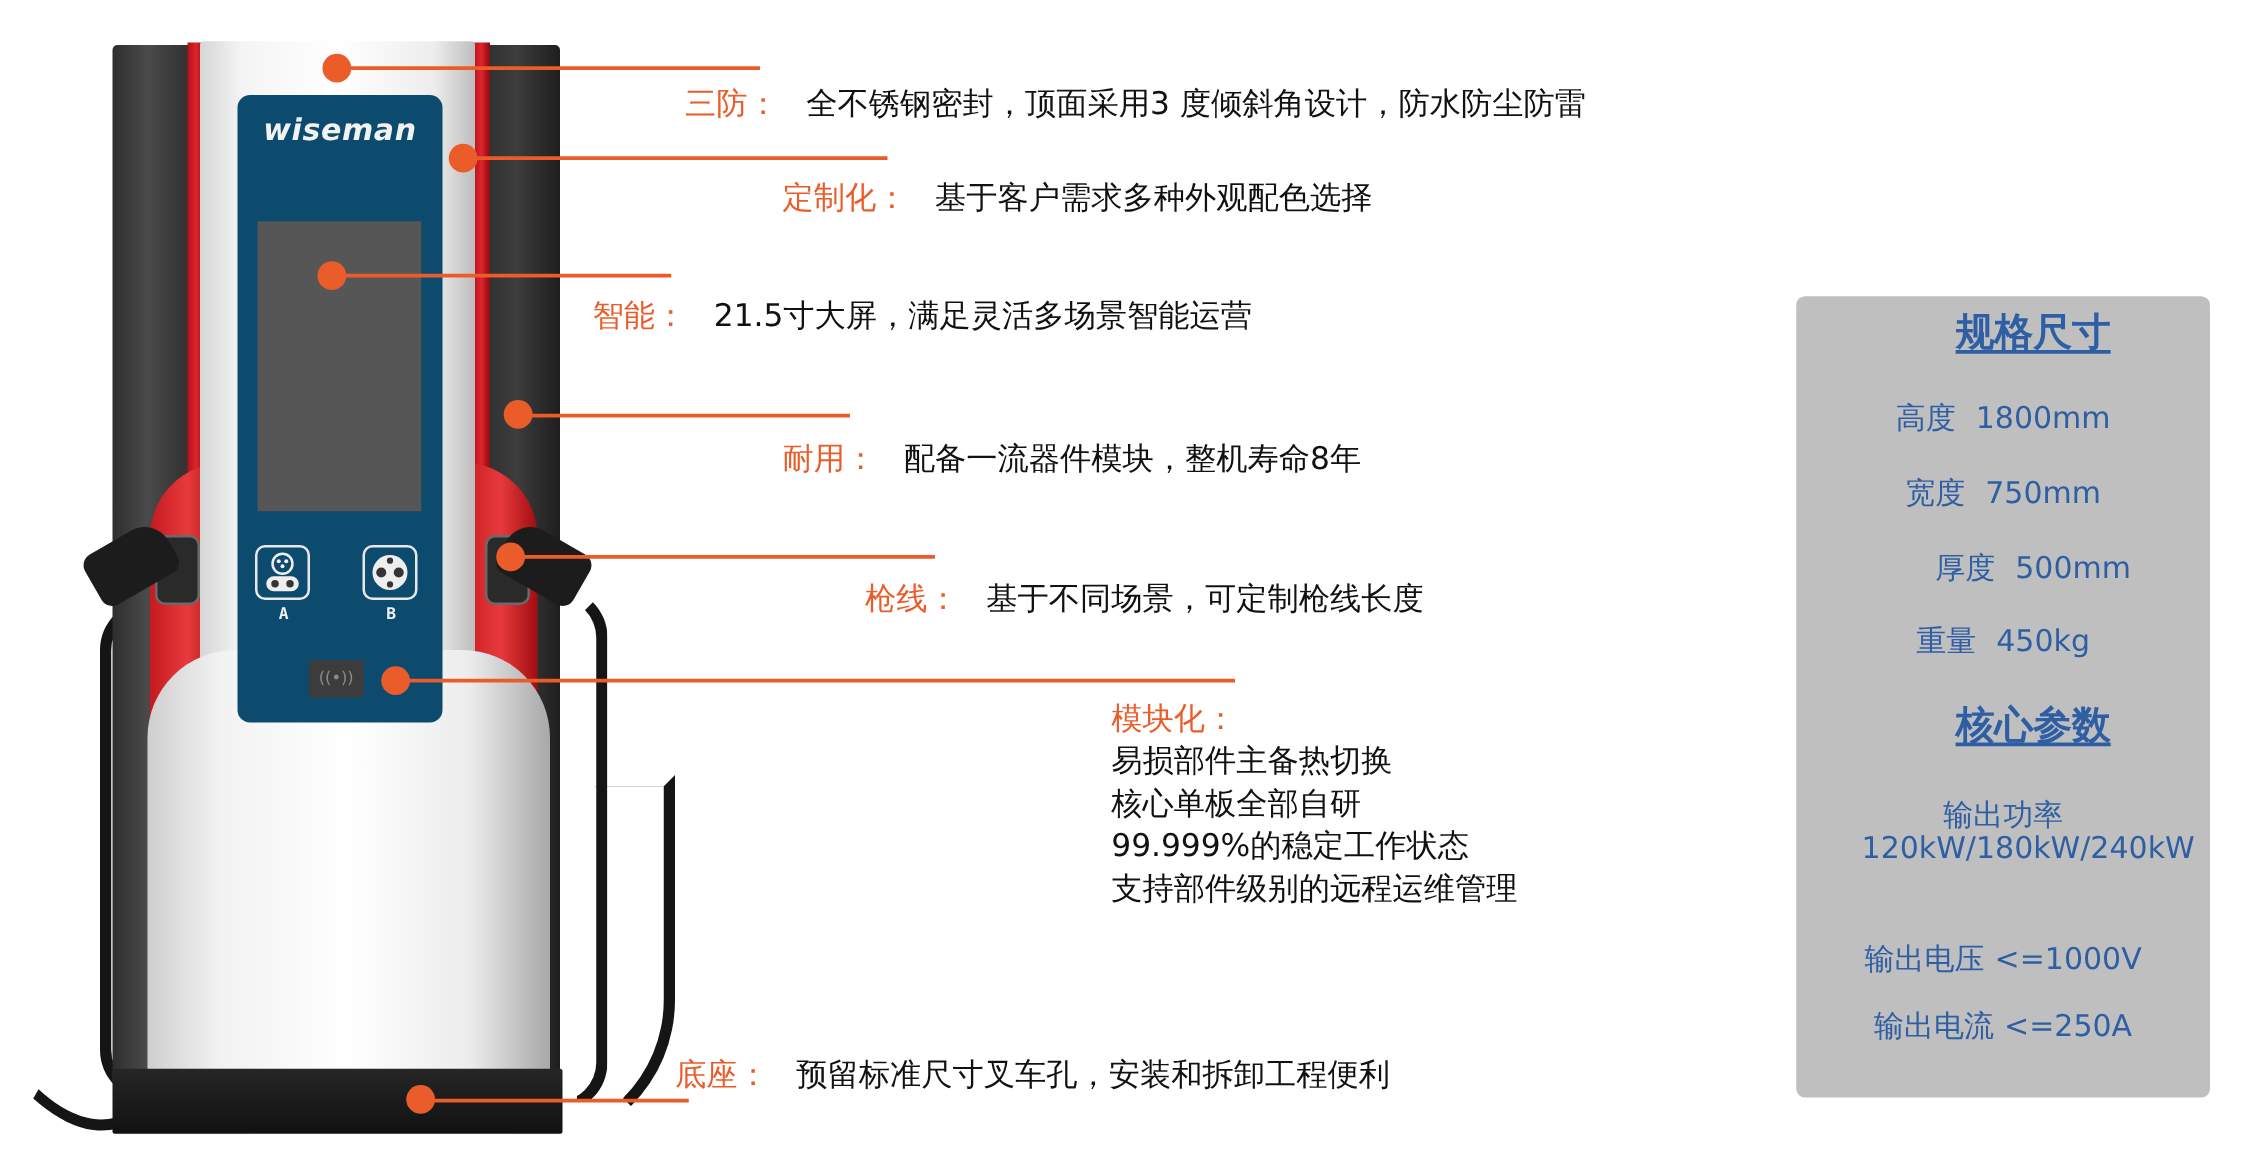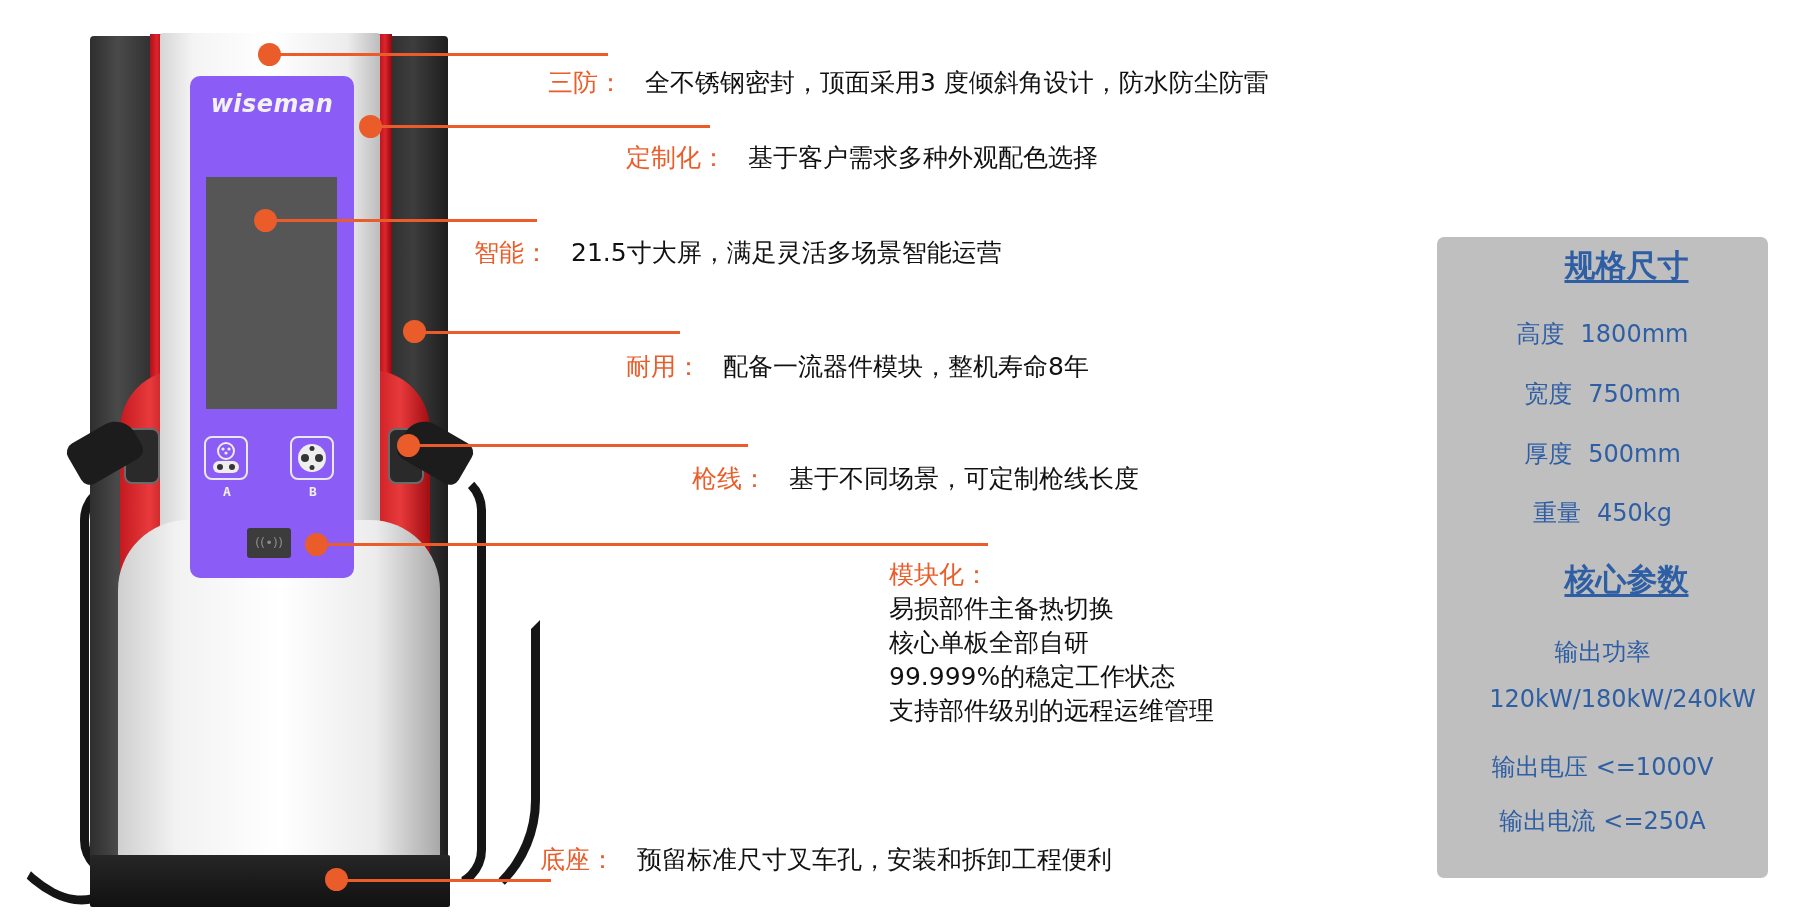--- a/index.html
+++ b/index.html
@@ -22,21 +22,21 @@
   .red-bulge.right { left: 370px; border-radius: 0 60px 0 0; }
   .body-main { position: absolute; left: 160px; top: 33px; width: 220px; height: 835px;
                background: linear-gradient(90deg, #d6d6d6, #f4f4f4 15%, #ffffff 50%, #ededed 85%, #bdbdbd);
                border-radius: 3px 3px 0 0; }
   .body-lower { position: absolute; left: 118px; top: 520px; width: 322px; height: 350px;
                 background: linear-gradient(90deg, #cfcfcf, #f2f2f2 18%, #ffffff 50%, #ececec 80%, #a8a8a8);
                 border-radius: 70px 70px 0 0; }
   .base { position: absolute; left: 90px; top: 855px; width: 360px; height: 52px;
           background: linear-gradient(180deg, #262626, #111111); border-radius: 2px; }
   .panel { position: absolute; left: 190px; top: 76px; width: 164px; height: 502px;
-           background: #8b5cf6; border-radius: 10px; }
+           background: #0c4a6e; border-radius: 10px; }
   .brand { position: absolute; left: 0; top: 14px; width: 164px; text-align: center;
            color: #f2f2f2; font-family: "DejaVu Sans", sans-serif; font-weight: bold;
            font-style: italic; font-size: 24px; letter-spacing: 0.5px; }
   .screen { position: absolute; left: 16px; top: 101px; width: 131px; height: 232px; background: #565656; }
   .port-icon { position: absolute; top: 360px; width: 44px; height: 44px; border: 2px solid #e8e8e8;
                border-radius: 8px; display: flex; align-items: center; justify-content: center; }
   .port-icon.a { left: 14px; }
   .port-icon.b { left: 100px; }
   .port-label { position: absolute; top: 408px; width: 44px; text-align: center; color: #f0f0f0;
                 font-weight: bold; font-size: 13px; font-family: "DejaVu Sans Mono", monospace; }
@@ -192,31 +192,31 @@
 
 <div class="spec-panel">
   <div class="spec-title" style="top:8px;">规格尺寸</div>
 
   <div class="spec-row" style="top:81px;">
     <span class="lbl">高度</span><span>1800mm</span>
   </div>
   <div class="spec-row" style="top:141px;">
     <span class="lbl">宽度</span><span>750mm</span>
   </div>
-  <div class="spec-row" style="top:201px;">
+  <div class="spec-row" style="top:201px;margin-left:24px;">
     <span class="lbl">厚度</span><span>500mm</span>
   </div>
   <div class="spec-row" style="top:260px;">
     <span class="lbl">重量</span><span>450kg</span>
   </div>
 
   <div class="spec-title" style="top:322px;">核心参数</div>
 
   <div class="spec-row" style="top:399px;">输出功率</div>
-  <div class="spec-row" style="top:448px;padding-left:40px;">120kW/180kW/240kW</div>
+  <div class="spec-row" style="top:427px;padding-left:40px;">120kW/180kW/240kW</div>
 
   <div class="spec-row" style="top:514px;">
     <span class="lbl" style="margin-right:8px;">输出电压</span><span>&lt;=1000V</span>
   </div>
   <div class="spec-row" style="top:568px;">
     <span class="lbl" style="margin-right:8px;">输出电流</span><span>&lt;=250A</span>
   </div>
 </div>
 
 </body></html>

